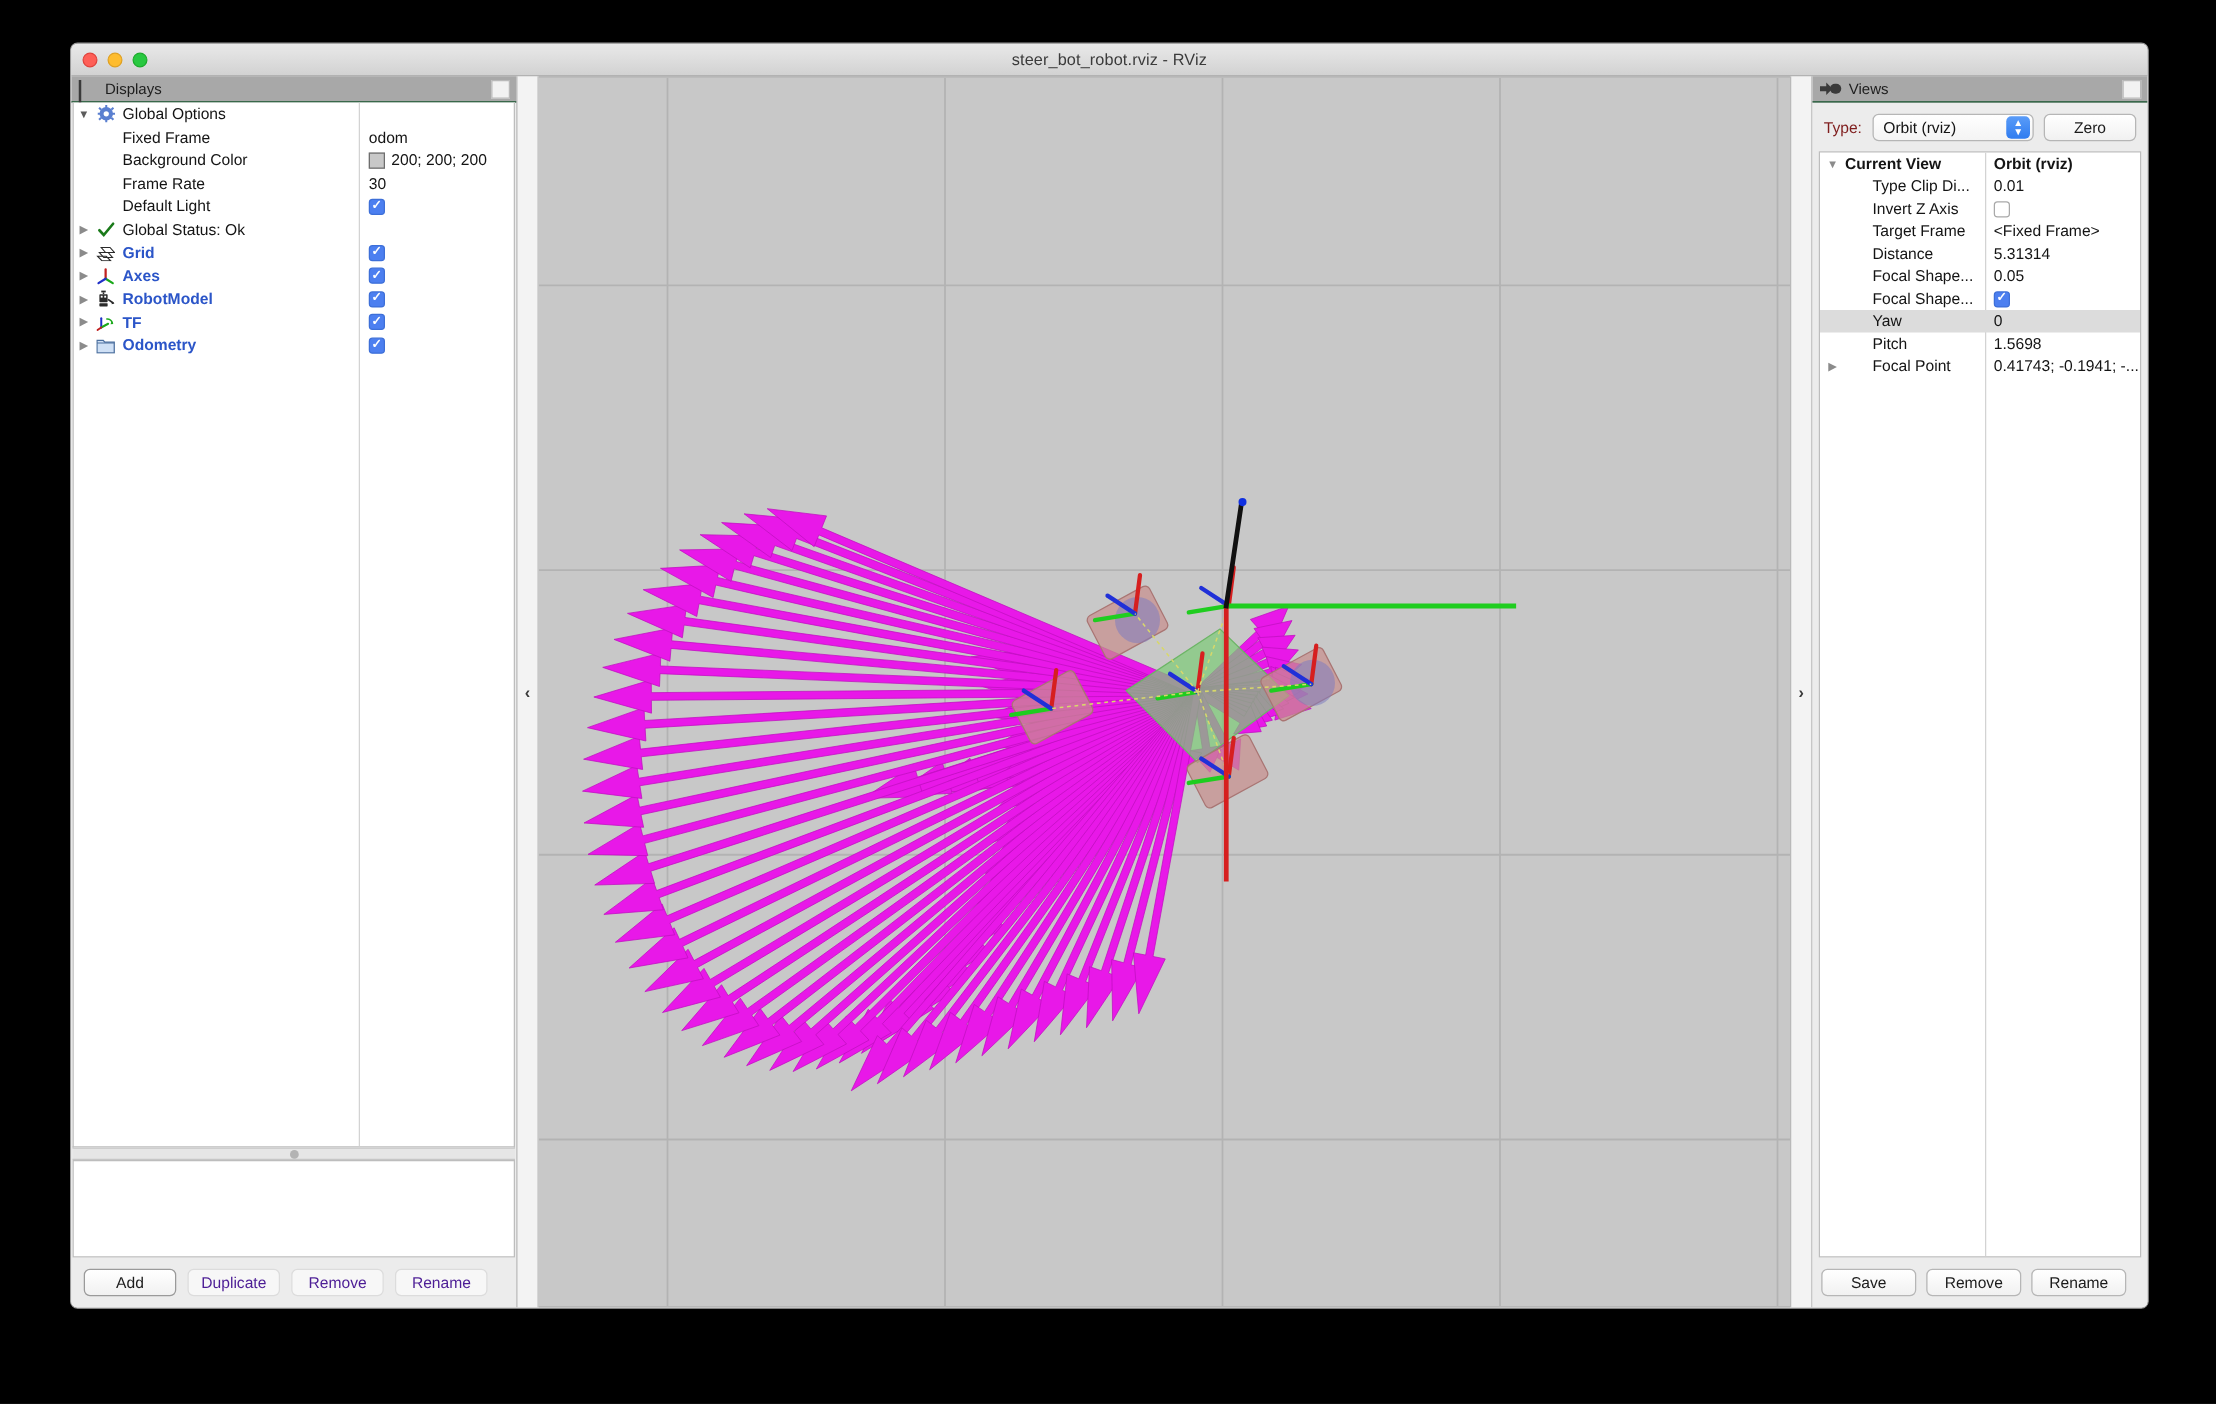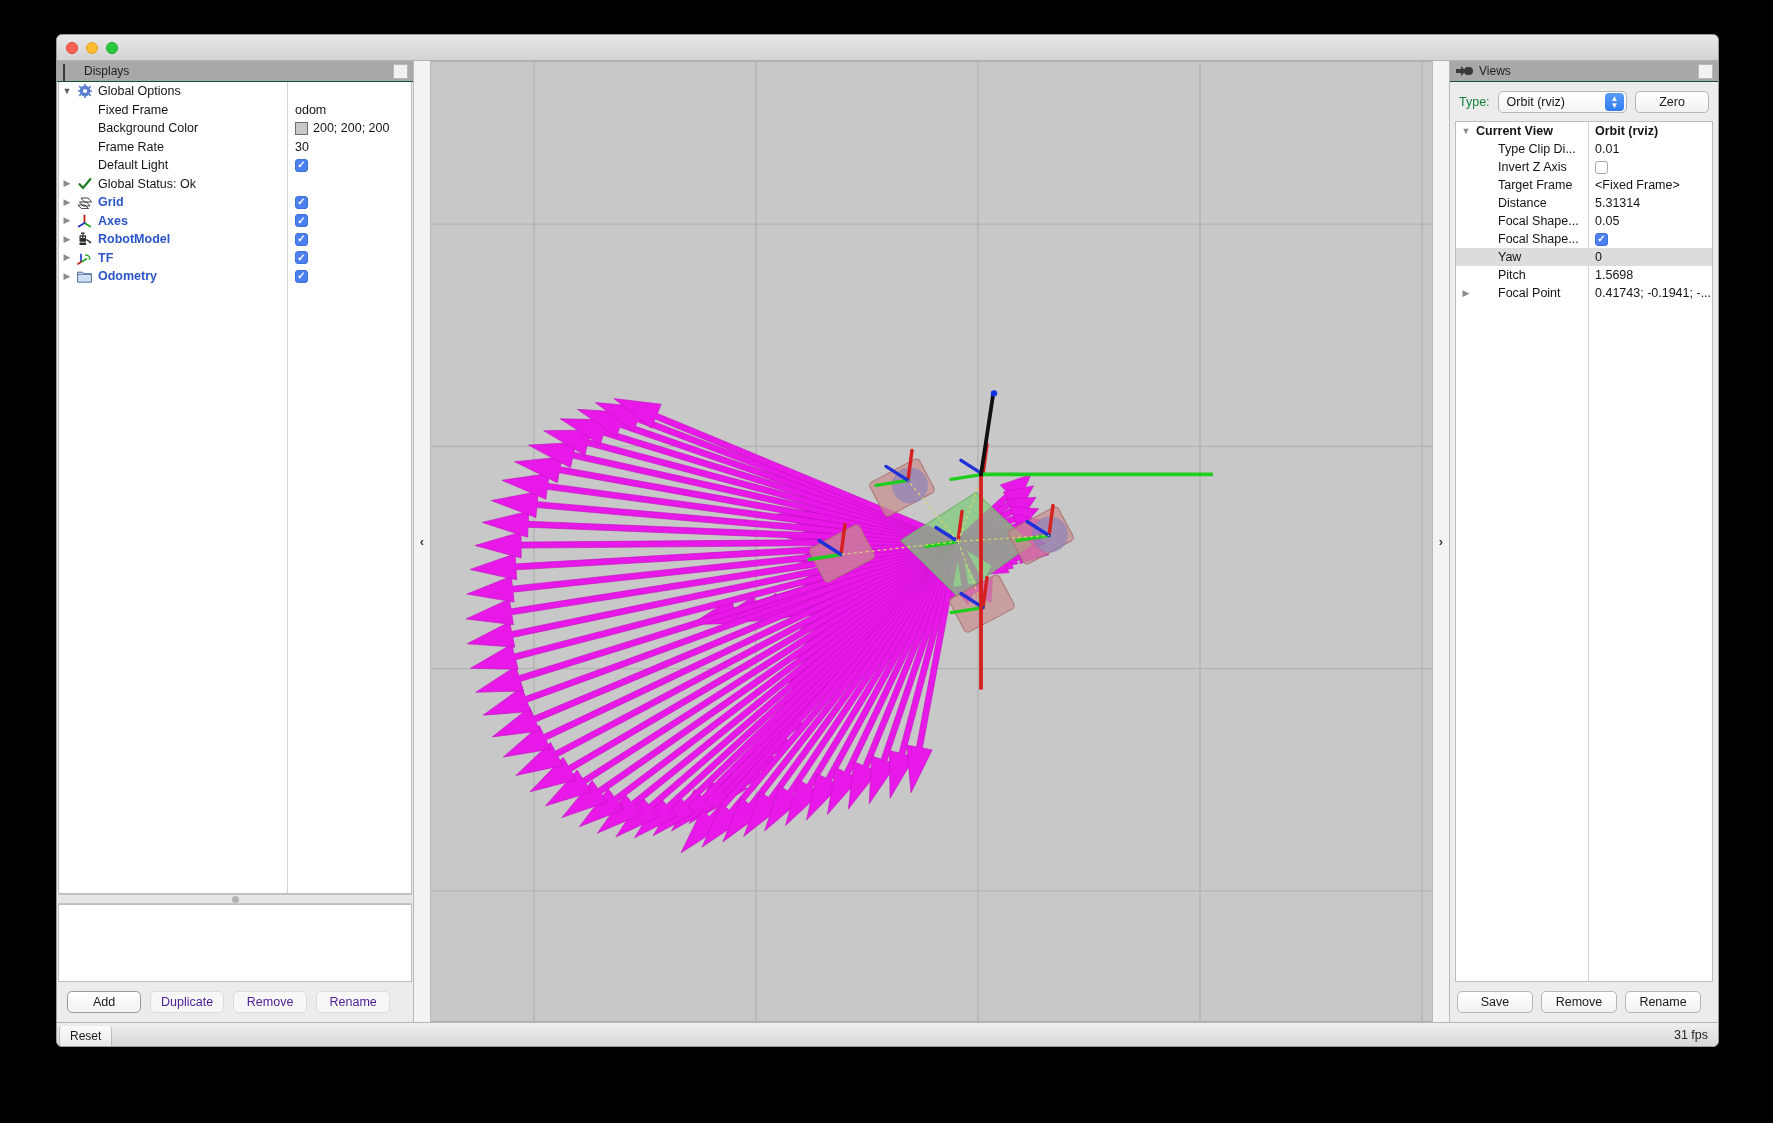--- a/index.html
+++ b/index.html
@@ -178,21 +178,21 @@
   .views-icon { width: 17px; height: 10px; position: relative; }
   .views-icon .bar { position: absolute; left:0; top:3px; width:6px; height:4px; background:#3a3a3a; }
   .views-icon .tri { position:absolute; left:5px; top:0; width:0;height:0;
     border-top:5px solid transparent; border-bottom:5px solid transparent; border-left:5px solid #3a3a3a; }
   .views-icon .blob { position:absolute; left:8px; top:1px; width:9px;height:8px; background:#3a3a3a; border-radius:4px; }
   #views-type-row {
     height: 39px; flex: 0 0 39px;
     display: flex; align-items: center; gap: 8px;
     padding: 0 9px;
   }
-  #views-type-row .lbl { font-size: 12.5px; color: #15803d; }
+  #views-type-row .lbl { font-size: 12.5px; color: #7f1d1d; }
   .combo {
     position: relative; height: 22px; width: 132px;
     border-radius: 5px; border: 1px solid #b6b6b6;
     background: linear-gradient(#ffffff,#f4f4f4);
     display: flex; align-items: center; padding-left: 8px;
     font-size: 12.5px; color: #141414;
   }
   .combo .arrows {
     position: absolute; right: 2px; top: 1px; bottom: 1px; width: 19px;
     background: linear-gradient(#5a9cf8,#2f7cf0);
@@ -246,20 +246,21 @@
 <body>
 
 <div id="app-window">
 
   <div id="title-bar">
     <div id="traffic-lights">
       <div class="light close"></div>
       <div class="light min"></div>
       <div class="light max"></div>
     </div>
+    <div id="window-title">steer_bot_robot.rviz - RViz</div>
   </div>
 
   <div id="main-row">
 
     <div id="displays-dock">
       <div class="dock-title">
         <span class="monitor-icon">
           <span class="screen"></span><span class="stand"></span>
         </span>
         <span class="dock-label">Displays</span>
@@ -695,17 +696,13 @@
 
       <div id="views-buttons">
         <div class="btn">Save</div>
         <div class="btn">Remove</div>
         <div class="btn">Rename</div>
       </div>
     </div>
 
   </div>
 
-  <div id="status-bar">
-    <div id="reset-button">Reset</div>
-    <div id="fps-label">31 fps</div>
-  </div>
 </div>
 
 </body></html>

